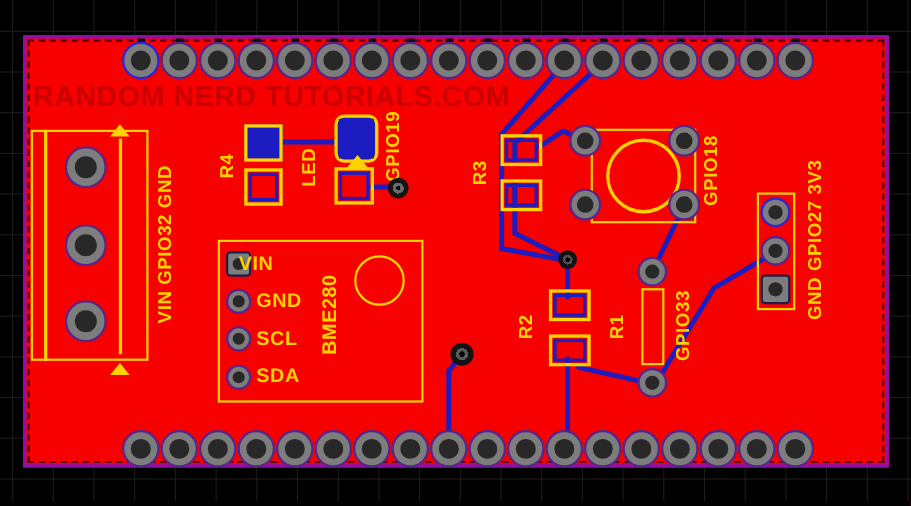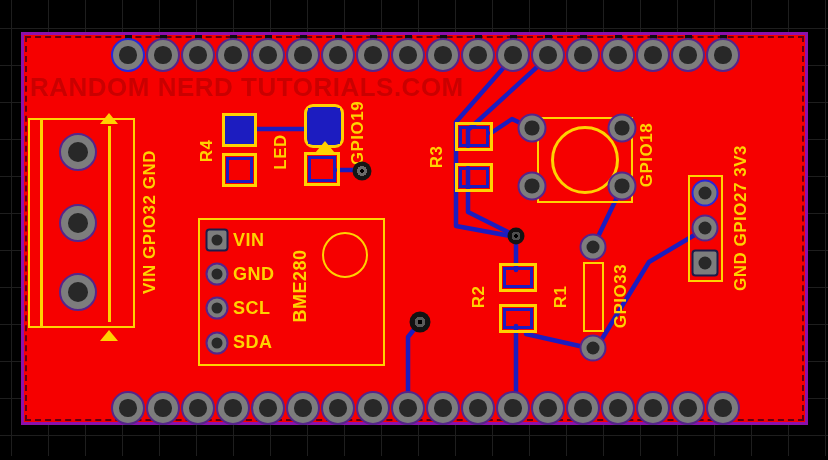--- a/index.html
+++ b/index.html
@@ -100,21 +100,21 @@
   <div class="silk vert" style="left:358px;top:133px;">GPIO19</div>
   <div class="via" style="left:362px;top:171px;width:19px;height:19px;
        background:radial-gradient(circle,#000 0 2px,#6a6a6a 2px 5px,#151515 5px 9.5px);"></div>
 
   <div class="outline" style="left:198px;top:218px;width:187px;height:148px;"></div>
   <div class="outline circle" style="left:322px;top:232px;width:46px;height:46px;"></div>
   <div class="pad sq" style="left:217px;top:240px;width:23px;height:23px;"></div>
   <div class="pad" style="left:217px;top:274px;width:23px;height:23px;"></div>
   <div class="pad" style="left:217px;top:308px;width:23px;height:23px;"></div>
   <div class="pad" style="left:217px;top:343px;width:23px;height:23px;"></div>
-  <div class="silk big" style="left:233px;top:240px;transform:translate(0,-50%);">VIN</div>
+  <div class="silk big" style="left:217px;top:240px;transform:translate(0,-50%);">VIN</div>
   <div class="silk big" style="left:233px;top:274px;transform:translate(0,-50%);">GND</div>
   <div class="silk big" style="left:233px;top:308px;transform:translate(0,-50%);">SCL</div>
   <div class="silk big" style="left:233px;top:342px;transform:translate(0,-50%);">SDA</div>
   <div class="silk vert big" style="left:300px;top:286px;">BME280</div>
 
   <div class="smd" style="left:455px;top:122px;width:38px;height:29px;"></div>
   <div class="smd" style="left:455px;top:163px;width:38px;height:29px;"></div>
   <div class="silk vert" style="left:437px;top:157px;">R3</div>
 
   <div class="outline" style="left:537px;top:117px;width:96px;height:86px;"></div>

